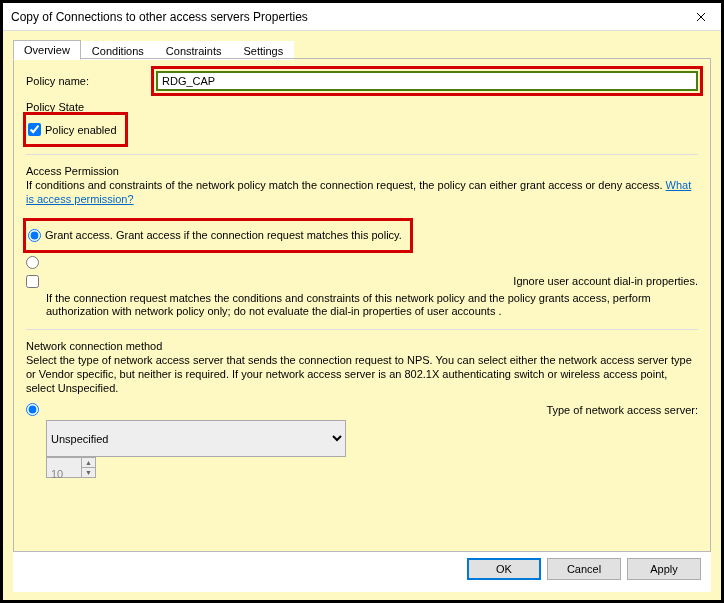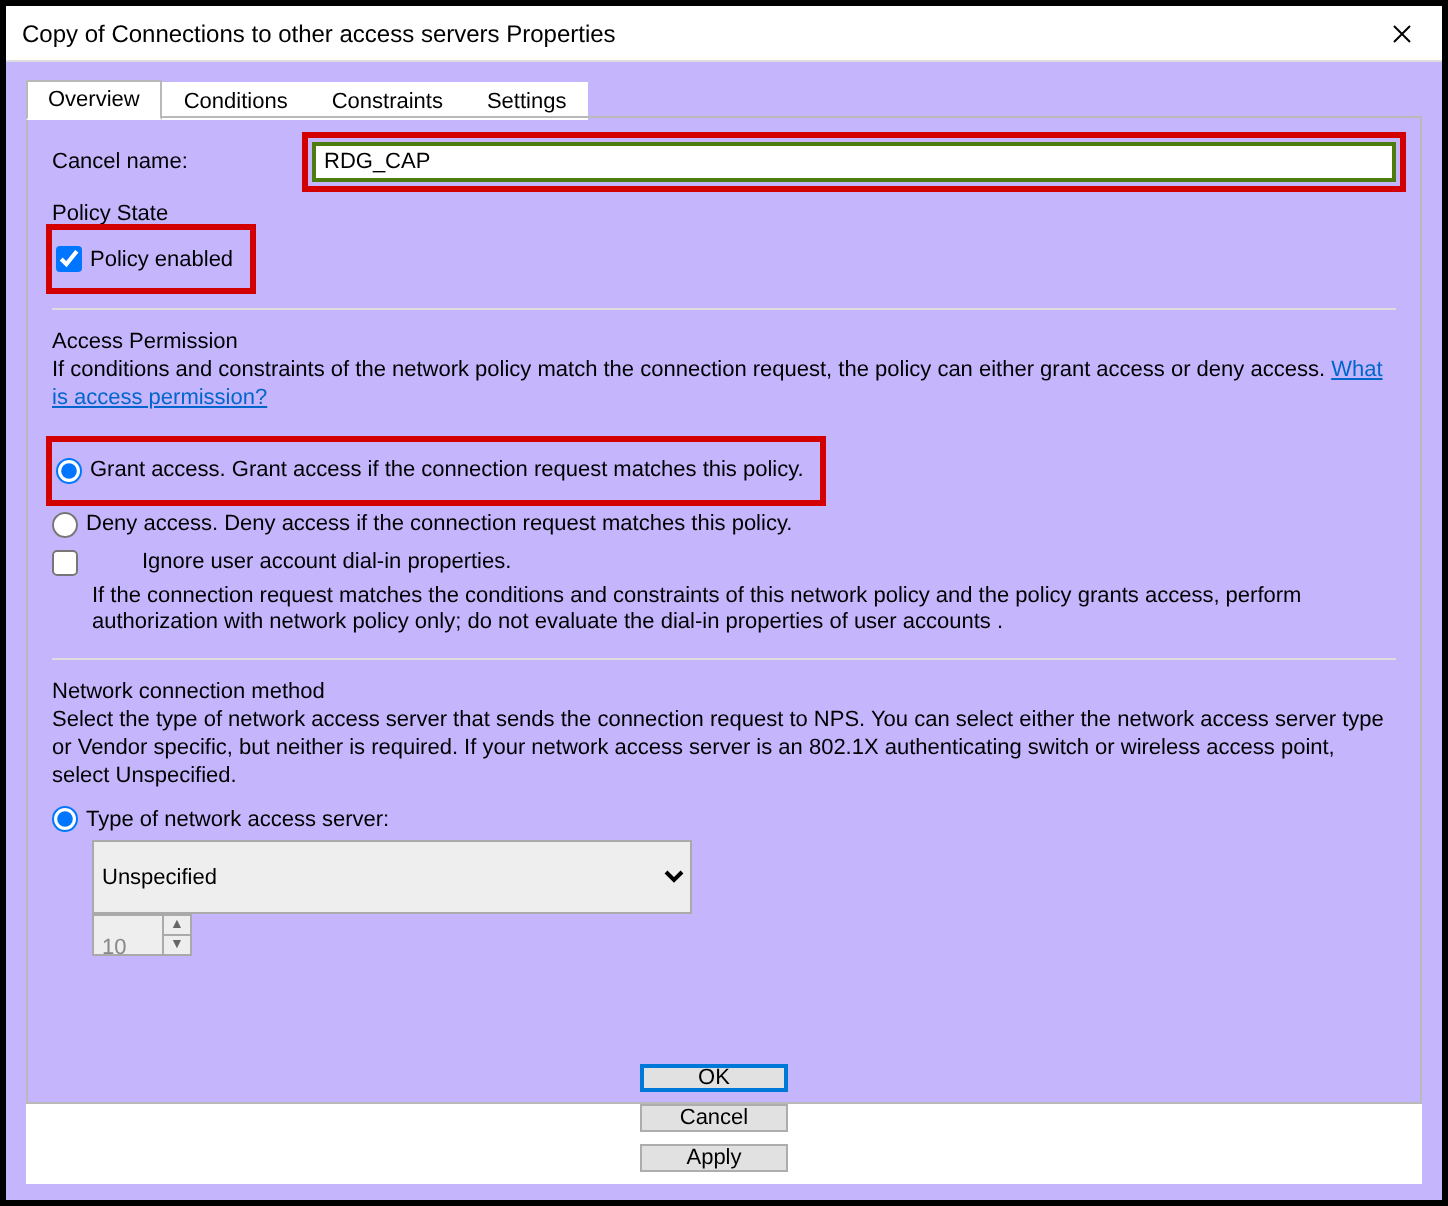--- a/index.html
+++ b/index.html
@@ -29,21 +29,21 @@
     width: 40px;
     height: 28px;
     display: flex;
     align-items: center;
     justify-content: center;
     font-size: 14px;
   }
   .client {
     flex: 1;
     padding: 6px 10px 8px 10px;
-    background: #c4b5fd;
+    background: #fef9c3;
     display: flex;
     flex-direction: column;
     overflow: hidden;
   }
   .tabs {
     display: flex;
     align-items: flex-end;
     height: 22px;
     position: relative;
   }
@@ -110,20 +110,21 @@
   }
   .group-text {
     margin: 0 0 8px 0;
     line-height: 1.25;
   }
   .checkbox-row, .radio-row {
     display: flex;
     align-items: center;
     gap: 4px;
     margin: 4px 0;
+    justify-content: space-between;
   }
   .checkbox-row input, .radio-row input {
     margin: 0;
     width: 13px; height: 13px;
   }
   .indent {
     margin-left: 20px;
   }
   a.link { color: #0066cc; text-decoration: underline; }
   select.nas {
@@ -168,21 +169,20 @@
   }
   .spinner .btns div:first-child { border-bottom: 1px solid #aaa; }
   .footer {
     height: 40px;
     display: flex;
     justify-content: flex-end;
     align-items: center;
     gap: 6px;
     padding: 0 10px 6px 0;
     background: #fff;
-    flex-direction: column;
   }
   .btn {
     min-width: 74px;
     height: 22px;
     border: 1px solid #adadad;
     background: #e1e1e1;
     font-family: inherit;
     font-size: 11px;
     padding: 0 12px;
     cursor: default;
@@ -219,21 +219,21 @@
     <div class="tab active"><span>Overview</span></div>
     <div class="tab"><span>Conditions</span></div>
     <div class="tab"><span>Constraints</span></div>
     <div class="tab"><span>Settings</span></div>
     <div class="tabstrip-line"></div>
   </div>
 
   <div class="tabpage">
 
     <div class="row">
-      <span class="policy-name-label">Cancel name:</span>
+      <span class="policy-name-label">Policy name:</span>
       <input class="policy-name-input hl-red" type="text" value="RDG_CAP" style="">
     </div>
 
     <div class="group">
       <div class="group-title">Policy State</div>
       <div style="display:inline-block;padding:4px 8px 4px 2px;" class="hl-red-tight">
         <label class="checkbox-row">
           <input type="checkbox" checked="" style="">
           <span>Policy enabled</span>
         </label>
@@ -250,21 +250,20 @@
 
       <div style="display:inline-block;padding:4px 8px 4px 2px;margin-top:6px;" class="hl-red-tight">
         <label class="radio-row">
           <input type="radio" name="perm" checked="" style="">
           <span>Grant access. Grant access if the connection request matches this policy.</span>
         </label>
       </div>
 
       <label class="radio-row" style="margin-top:6px;">
         <input type="radio" name="perm" style="">
-        <span>Deny access. Deny access if the connection request matches this policy.</span>
       </label>
 
       <label class="checkbox-row" style="margin-top:6px;gap:32px;">
         <input type="checkbox" style="">
         <span>Ignore user account dial-in properties.</span>
       </label>
       <div class="sub-note">If the connection request matches the conditions and constraints of this network policy and the policy grants access, perform authorization with network policy only; do not evaluate the dial-in properties of user accounts .</div>
     </div>
 
     <hr class="sep">

